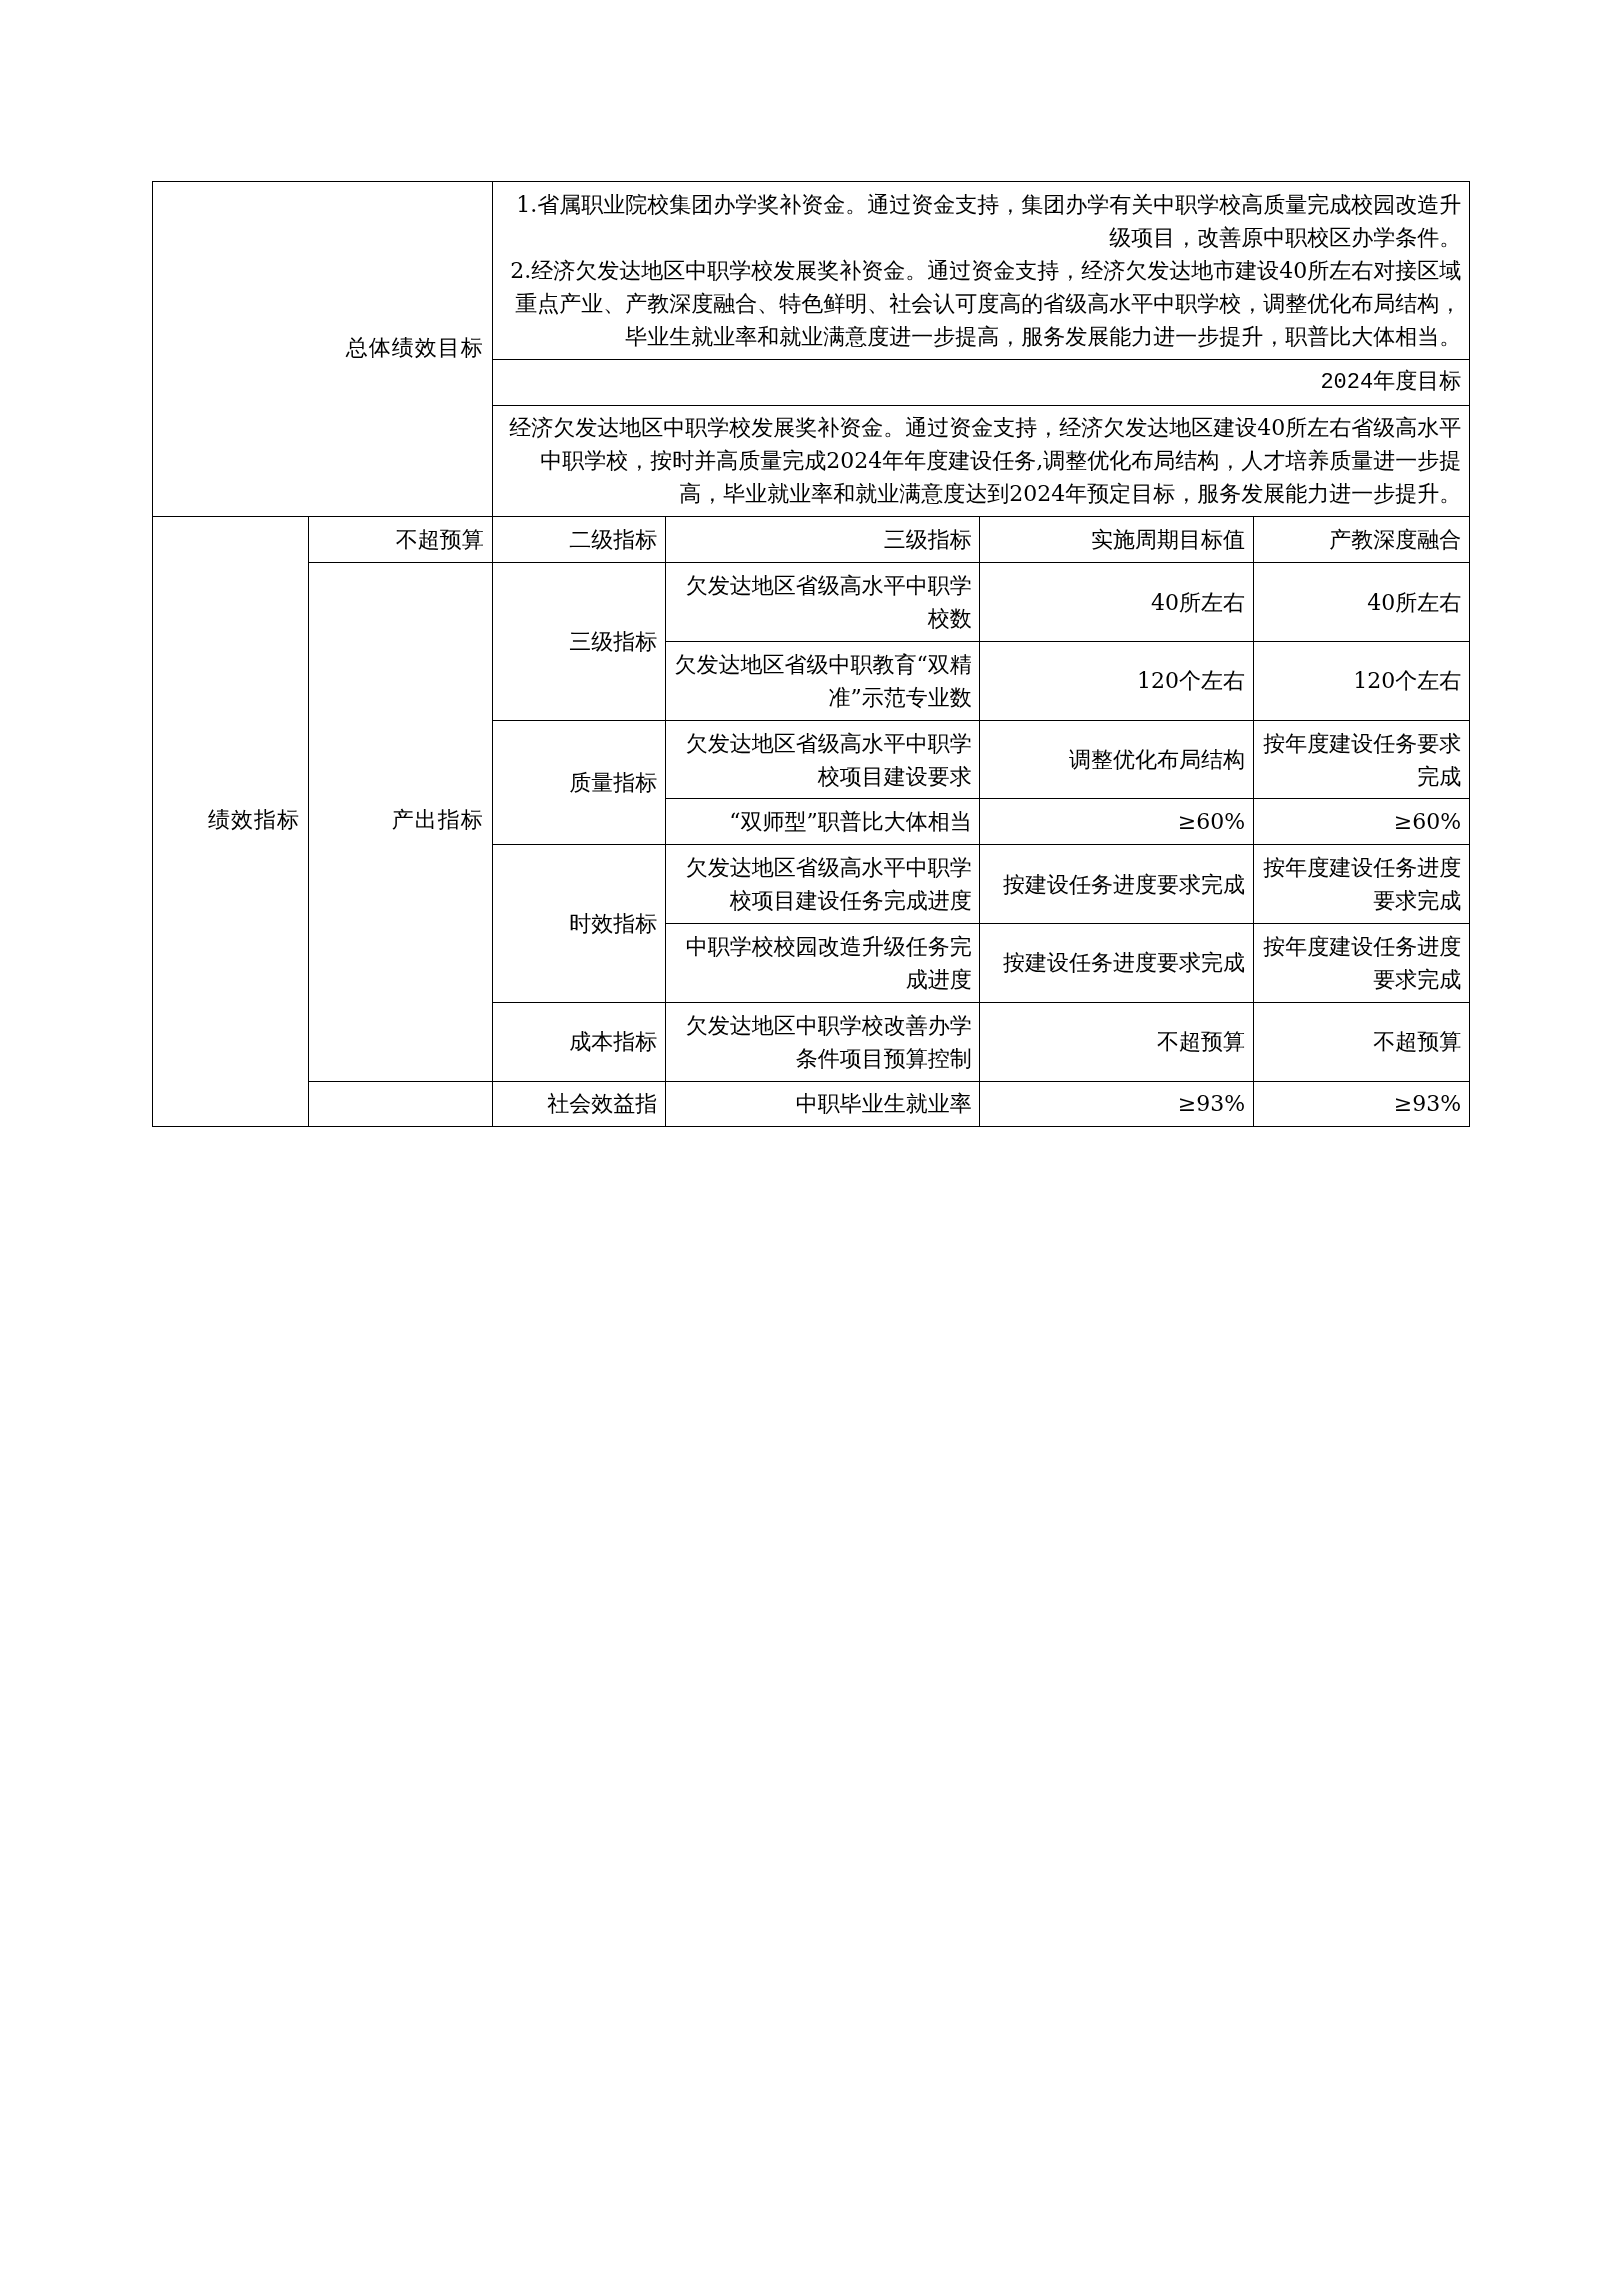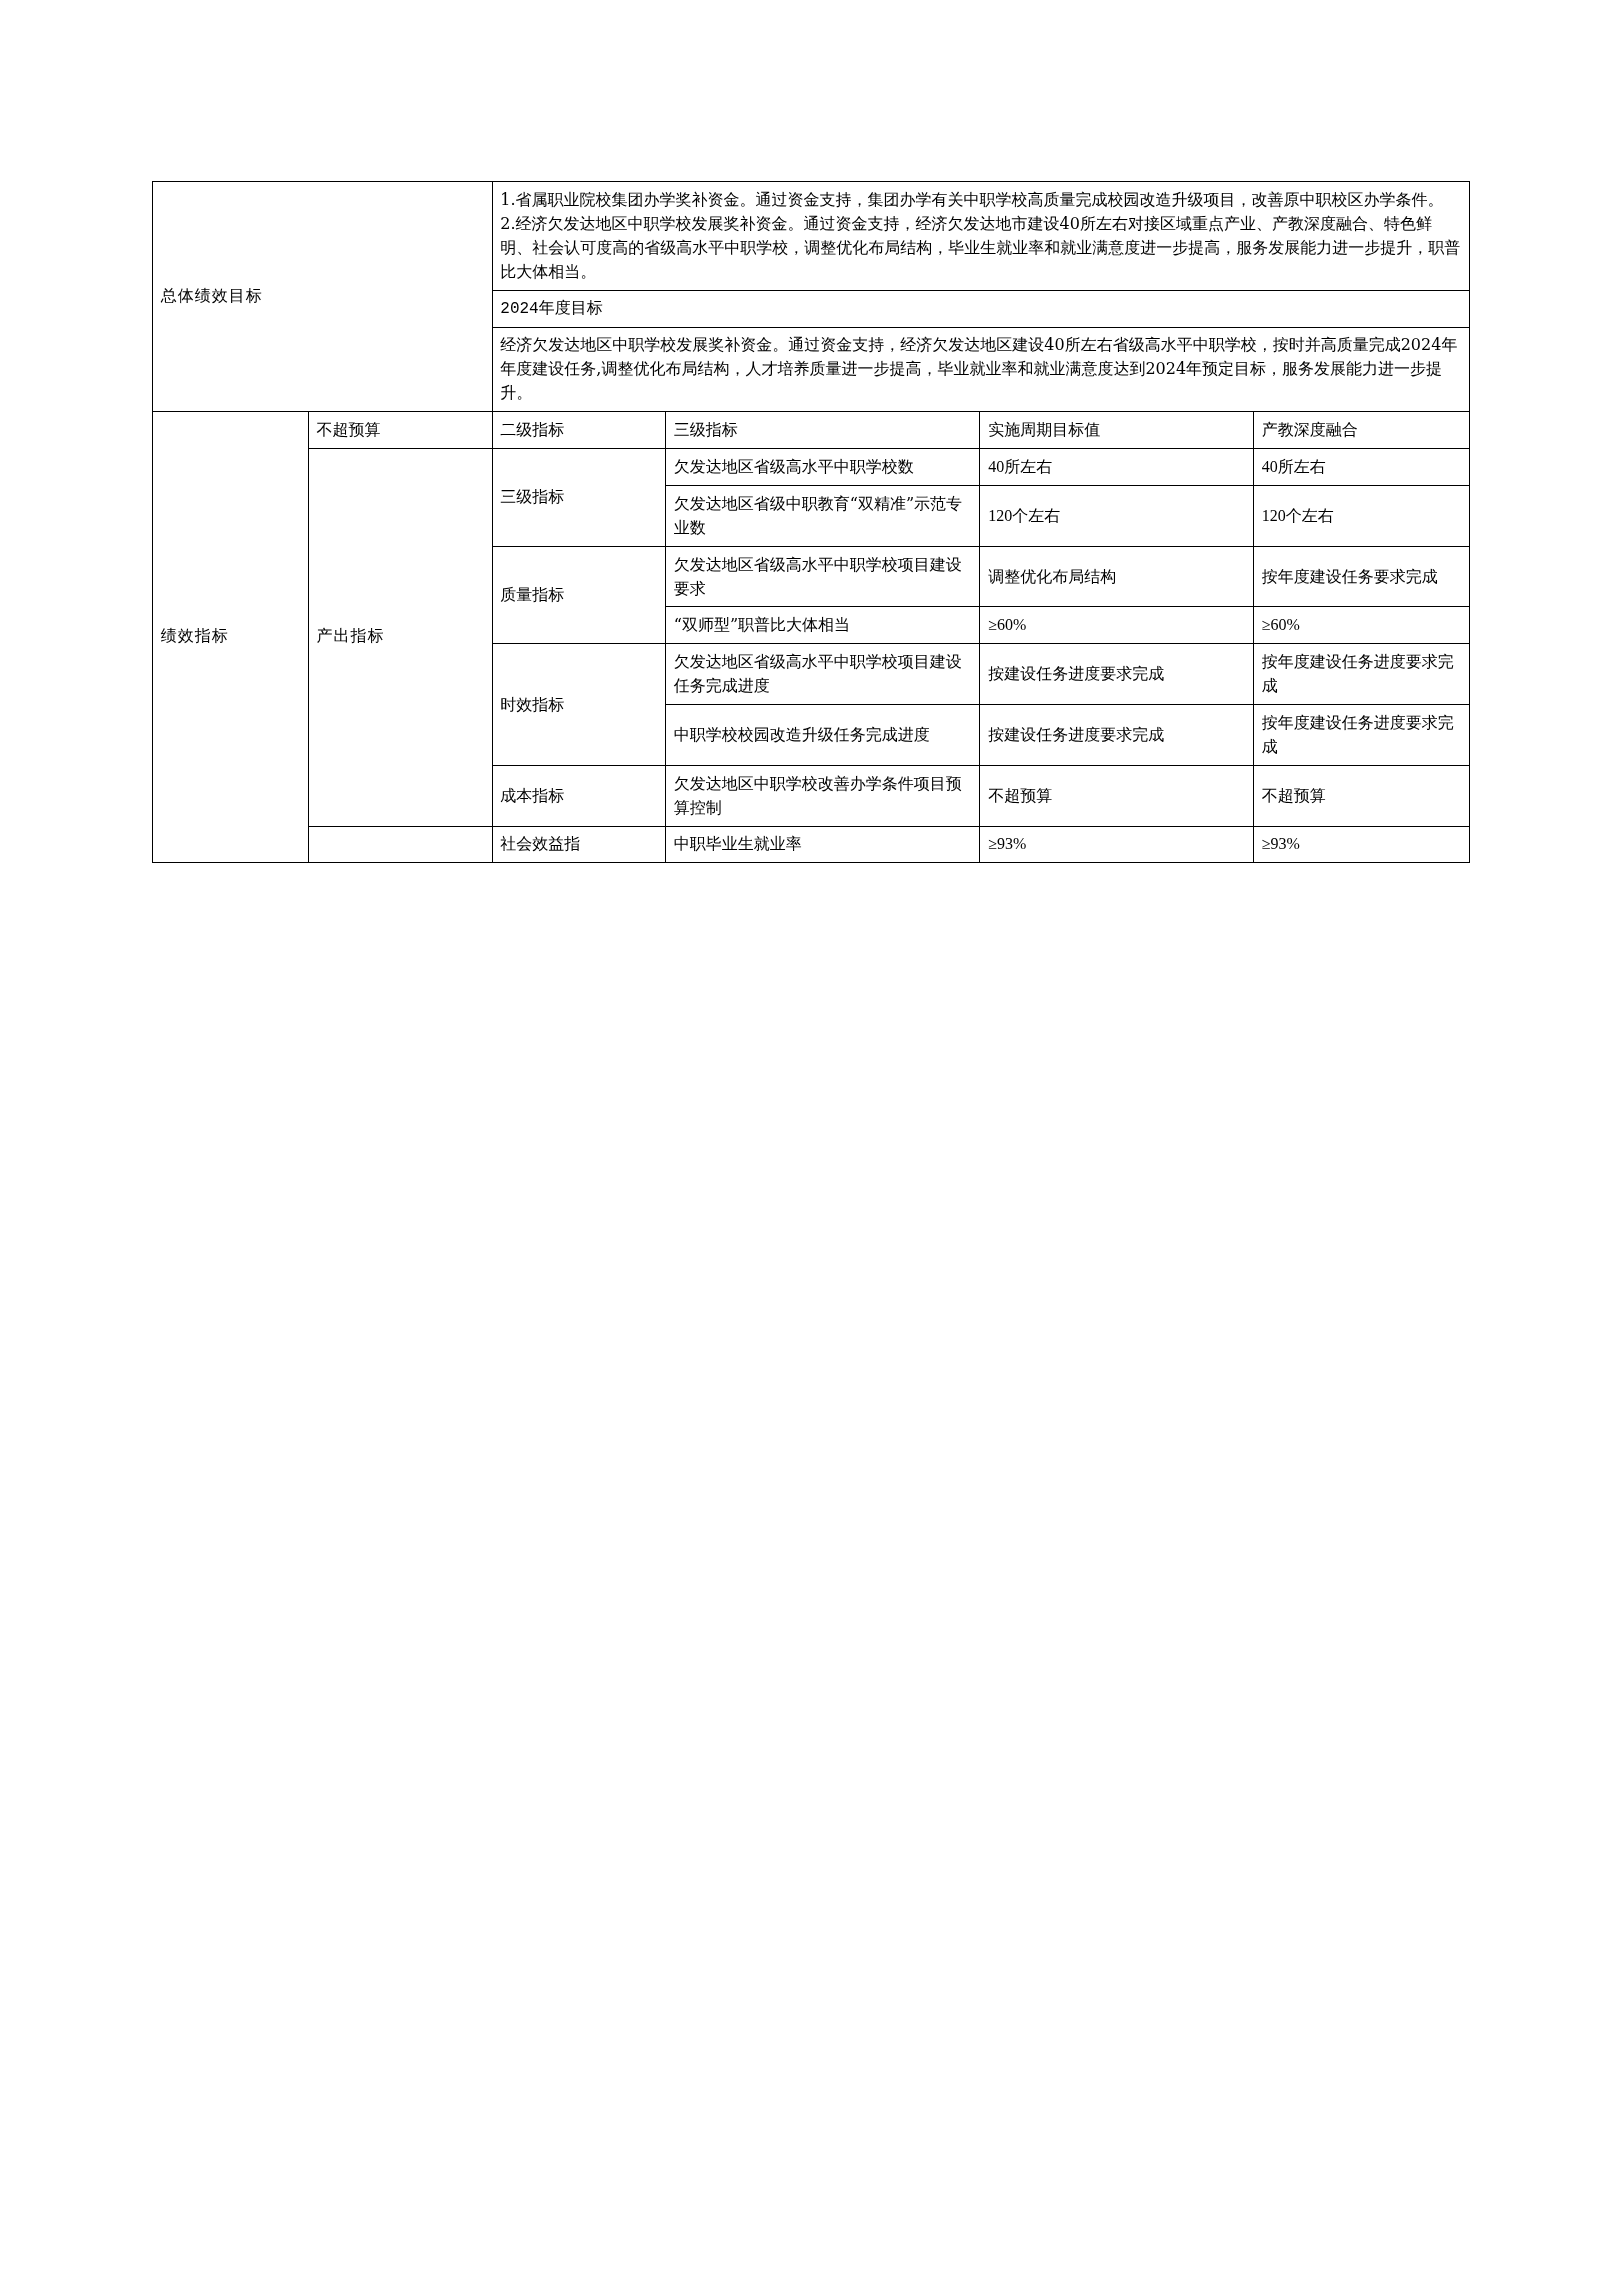--- a/index.html
+++ b/index.html
@@ -24,23 +24,23 @@
     border-collapse: collapse;
     margin-left: 152px;
     margin-top: 181px;
     width: 1318px;
     table-layout: fixed;
   }
   table.doc td {
     border: 1.5px solid #000000;
     vertical-align: middle;
     padding: 5.9px 7.8px;
-    font-size: 16px;
+    font-size: 22px;
     line-height: 1.5;
-    text-align: left;
+    text-align: right;
   }
   td.para {
     text-align: left;
     vertical-align: top;
     padding: 15.7px 13.7px 15.7px 13.7px;
     line-height: 1.62;
     font-size: 21.6px;
   }
   td.para p {
     margin: 0;
@@ -57,21 +57,20 @@
     font-family: Liberation Mono, monospace;
   }
   td.hdr {
     font-size: 21.6px;
     padding: 13.7px 5.9px;
   }
   td.cell {
     font-size: 20.6px;
     padding: 11.8px 5.9px;
     line-height: 1.45;
-    font-family: Liberation Serif, serif;
   }
   td.cell-l {
     font-size: 20.6px;
     padding: 11.8px 7.8px;
     line-height: 1.45;
     text-align: center;
   }
   .colA { width: 106px; }
   .colB { width: 125px; }
   .colC { width: 118px; }

